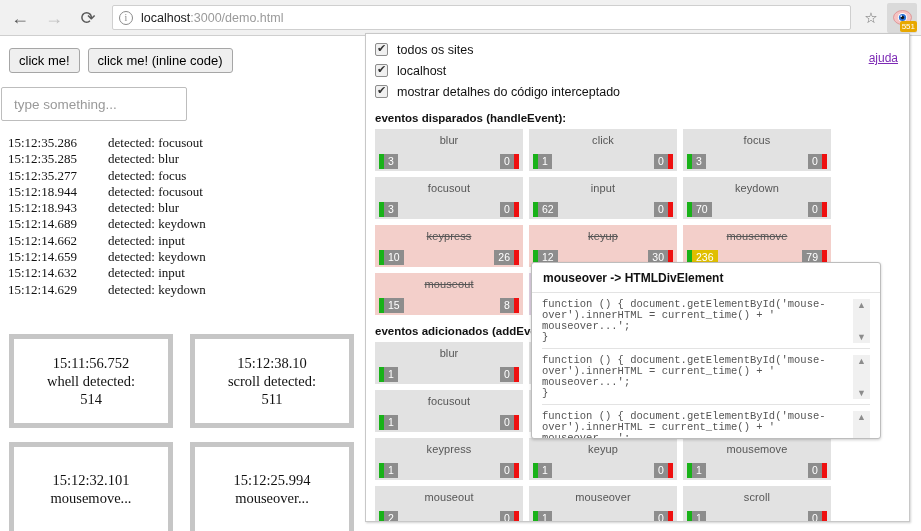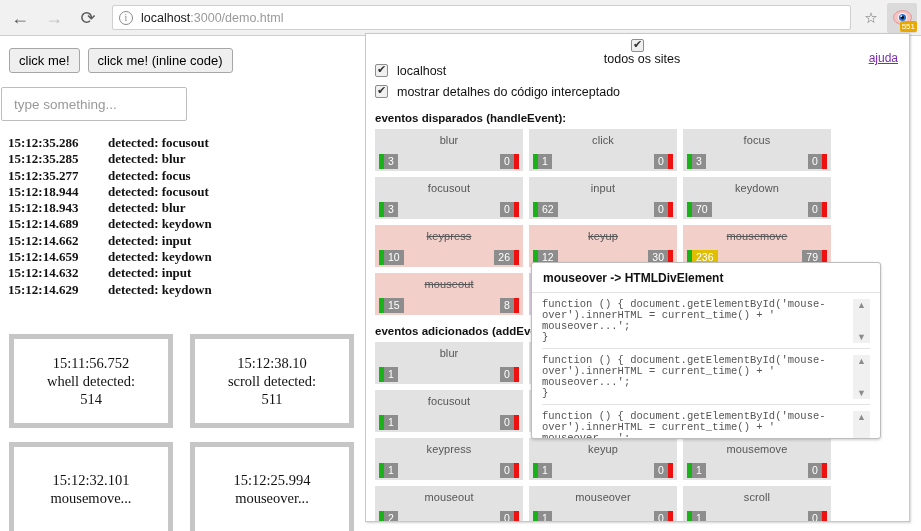--- a/index.html
+++ b/index.html
@@ -70,21 +70,20 @@
     border:1px solid #bdbdbd; border-radius:2px;
     font-family:"Liberation Sans", sans-serif; font-size:13.5px;
     padding: 0 12px; color:#000; background:#fff;
   }
   #text-input::placeholder { color:#999; }
 
   #log {
     position:absolute; left:8px; top:98px; width:340px;
     font-family:"Liberation Serif", serif; font-size:13px; color:#111;
     line-height:16.3px;
-    font-weight:bold;
   }
   .log-row { display:flex; }
   .log-time { width:100px; flex:0 0 auto; }
   .log-msg { }
 
   #boxes { position:absolute; left:9px; top:297px; }
   .box-row { display:flex; gap:17px; margin-bottom:14px; }
   .evt-box {
     width:164px; height:94px; border:5px solid #c6c6c6; background:#fff;
     display:flex; flex-direction:column; align-items:center; justify-content:center;
@@ -94,21 +93,21 @@
 
   
   #panel {
     position:absolute; left:365px; top:33px; width:545px; height:489px;
     background:#ffffff; border:1px solid #c8c8c8;
     box-shadow: 1px 1px 2px rgba(0,0,0,0.18);
     font-family:"Liberation Sans", sans-serif;
     overflow:hidden;
   }
   .cb-row { display:flex; align-items:center; margin: 0 0 0 9px; height:21px; }
-  .cb-row:first-child { margin-top:5px;flex-direction:column; }
+  .cb-row:first-child { margin-top:5px; }
   .cbox {
     width:13px; height:13px; border:1px solid #8d8d8d; background:#f0f0f0;
     border-radius:2px; margin-right:9px; position:relative; flex:0 0 auto;
   }
   .cbox.checked::after {
     content:"✔"; position:absolute; left:1px; top:-3px;
     font-size:11px; color:#333; line-height:14px;
   }
   .cb-label { font-size:12.5px; color:#111; }
 

